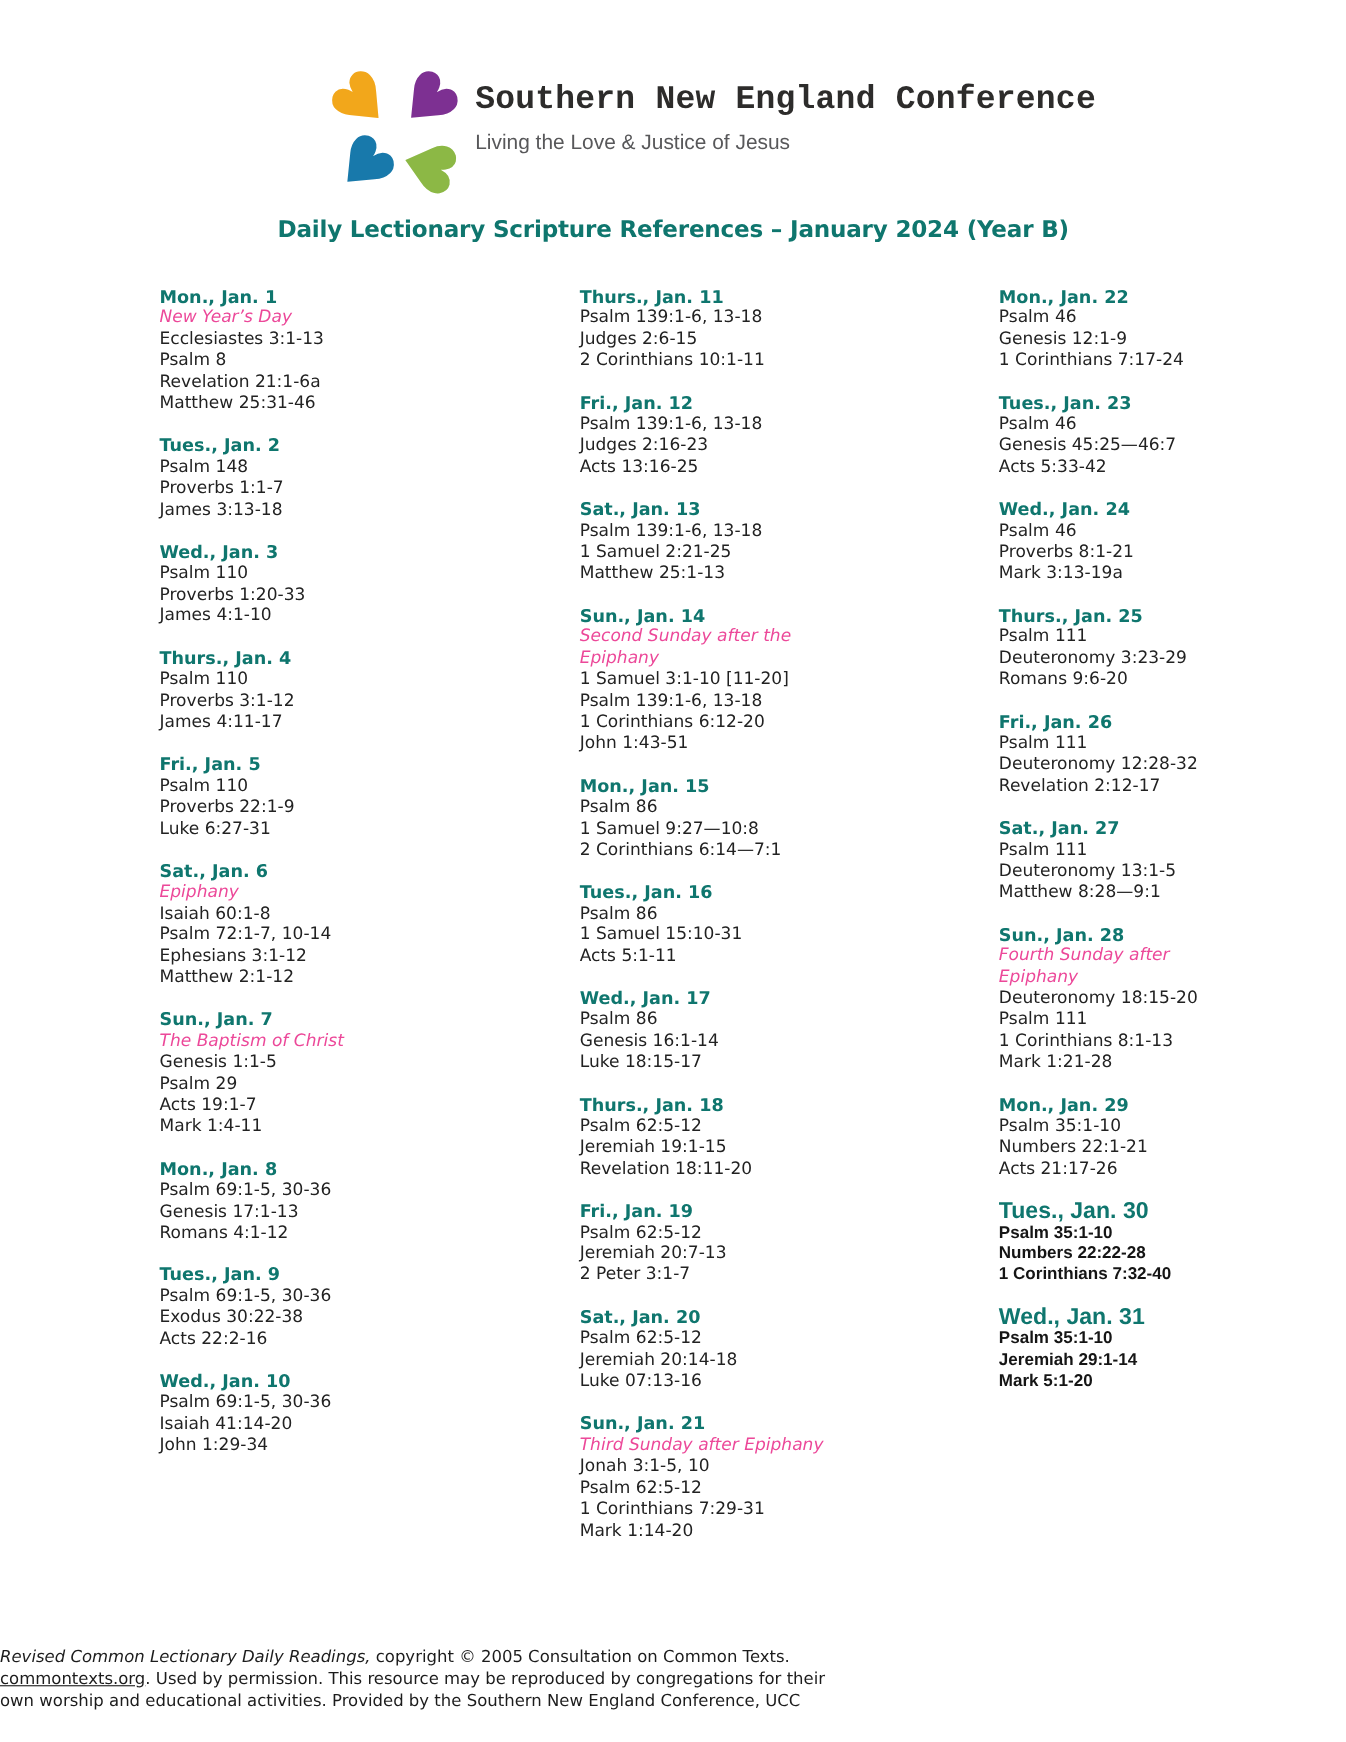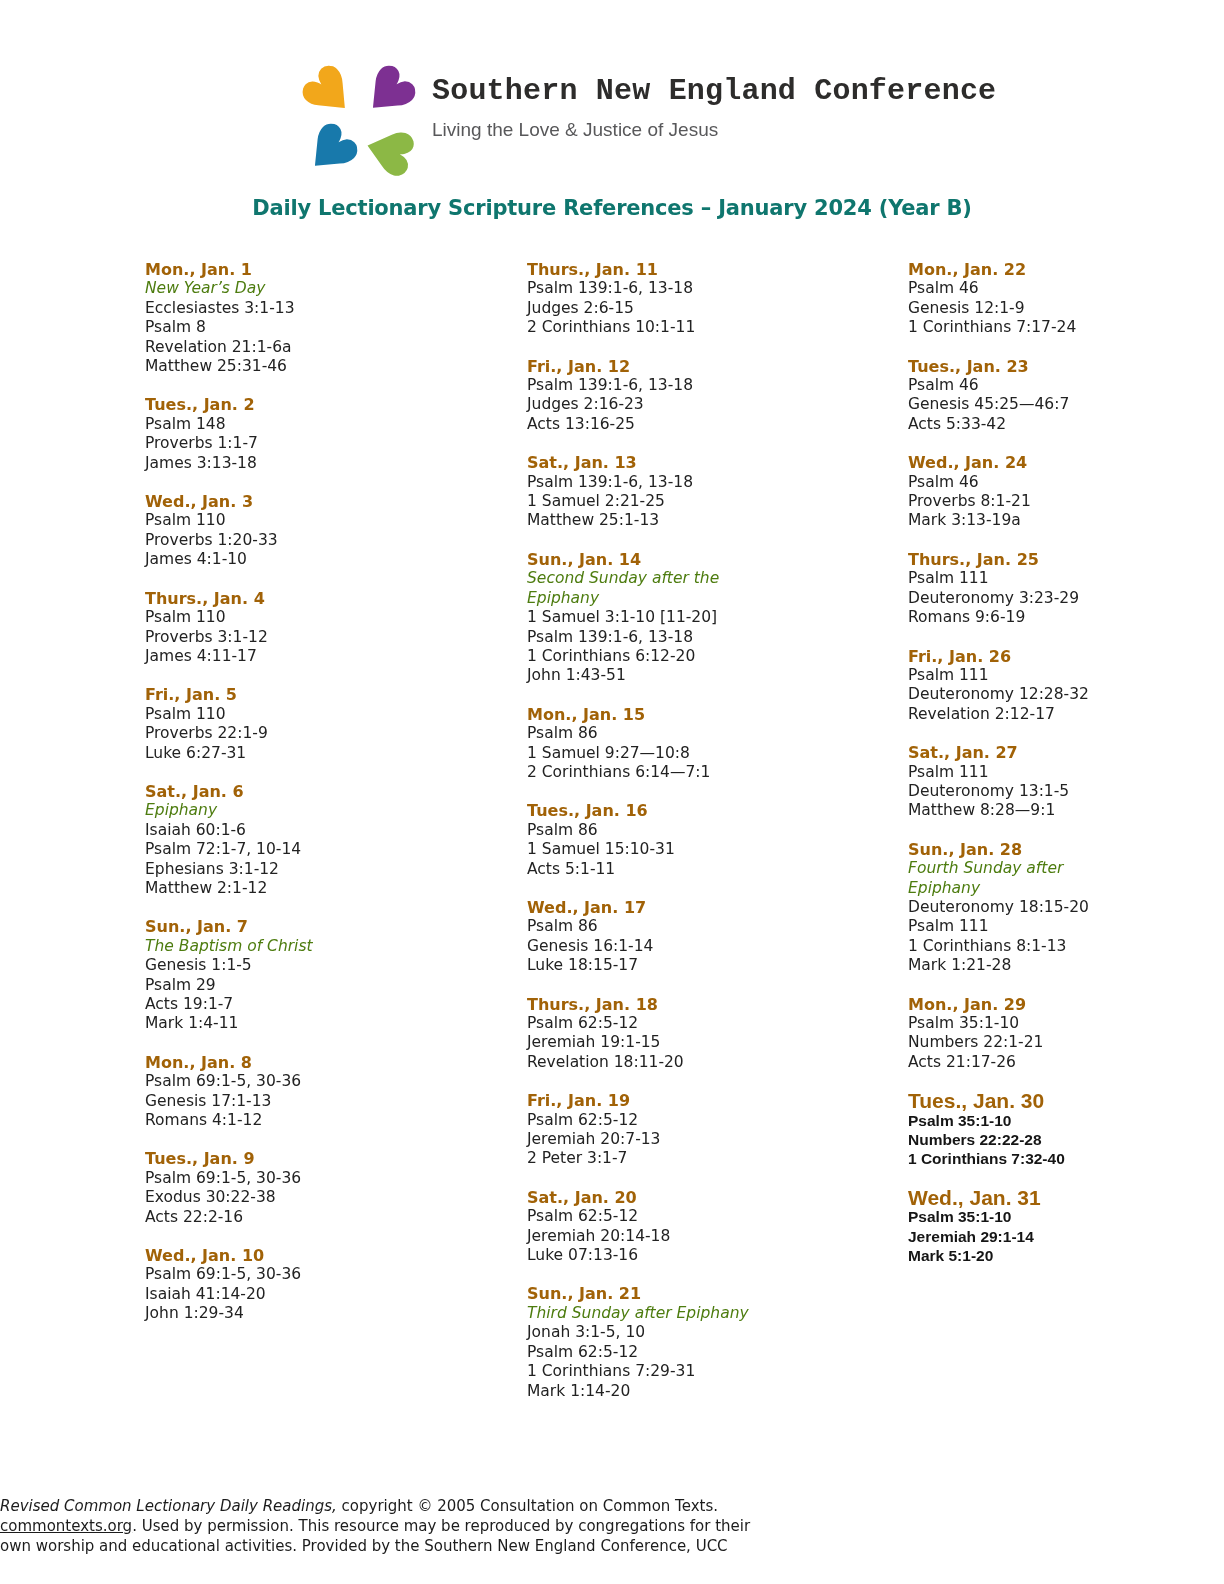--- a/index.html
+++ b/index.html
@@ -53,25 +53,25 @@
   
   .cols { position:absolute; top:260px; left:0; width:100%; }
   .col { position:absolute; top:0; }
   .col-0 { left:145px; width:345px; }
   .col-1 { left:527px; width:345px; }
   .col-2 { left:908px; width:310px; }
 
   .day { margin-bottom:19px; }
   .day-h {
     font-weight:bold; font-size:16px; line-height:19.4px;
-    color:#a16207;
+    color:#0f766e;
   }
   .feast {
     font-style:italic; font-size:15.5px; line-height:19.4px;
-    white-space:pre-line; color:#4d7c0f;
+    white-space:pre-line; color:#ec4899;
   }
   .reading { font-size:15.5px; line-height:19.4px; color:#222; }
 
   
   .alt .day-h   { font-family:"Liberation Sans", sans-serif; font-size:21px;margin-top:16px; }
   .alt .reading { font-family:"Liberation Sans", sans-serif; font-weight:bold; font-size:15.5px; color:#151515; }
 
   
   .footer {
     position:absolute; top:1496px; left:0; width:100%;
@@ -127,21 +127,21 @@
       </div>
       <div class="day">
         <div class="day-h">Fri., Jan. 5</div>
         <div class="reading">Psalm 110</div>
         <div class="reading">Proverbs 22:1-9</div>
         <div class="reading">Luke 6:27-31</div>
       </div>
       <div class="day">
         <div class="day-h">Sat., Jan. 6</div>
         <div class="feast">Epiphany</div>
-        <div class="reading">Isaiah 60:1-6</div>
+        <div class="reading">Isaiah 60:1-8</div>
         <div class="reading">Psalm 72:1-7, 10-14</div>
         <div class="reading">Ephesians 3:1-12</div>
         <div class="reading">Matthew 2:1-12</div>
       </div>
       <div class="day">
         <div class="day-h">Sun., Jan. 7</div>
         <div class="feast">The Baptism of Christ</div>
         <div class="reading">Genesis 1:1-5</div>
         <div class="reading">Psalm 29</div>
         <div class="reading">Acts 19:1-7</div>
@@ -255,21 +255,21 @@
       <div class="day">
         <div class="day-h">Wed., Jan. 24</div>
         <div class="reading">Psalm 46</div>
         <div class="reading">Proverbs 8:1-21</div>
         <div class="reading">Mark 3:13-19a</div>
       </div>
       <div class="day">
         <div class="day-h">Thurs., Jan. 25</div>
         <div class="reading">Psalm 111</div>
         <div class="reading">Deuteronomy 3:23-29</div>
-        <div class="reading">Romans 9:6-19</div>
+        <div class="reading">Romans 9:6-20</div>
       </div>
       <div class="day">
         <div class="day-h">Fri., Jan. 26</div>
         <div class="reading">Psalm 111</div>
         <div class="reading">Deuteronomy 12:28-32</div>
         <div class="reading">Revelation 2:12-17</div>
       </div>
       <div class="day">
         <div class="day-h">Sat., Jan. 27</div>
         <div class="reading">Psalm 111</div>

